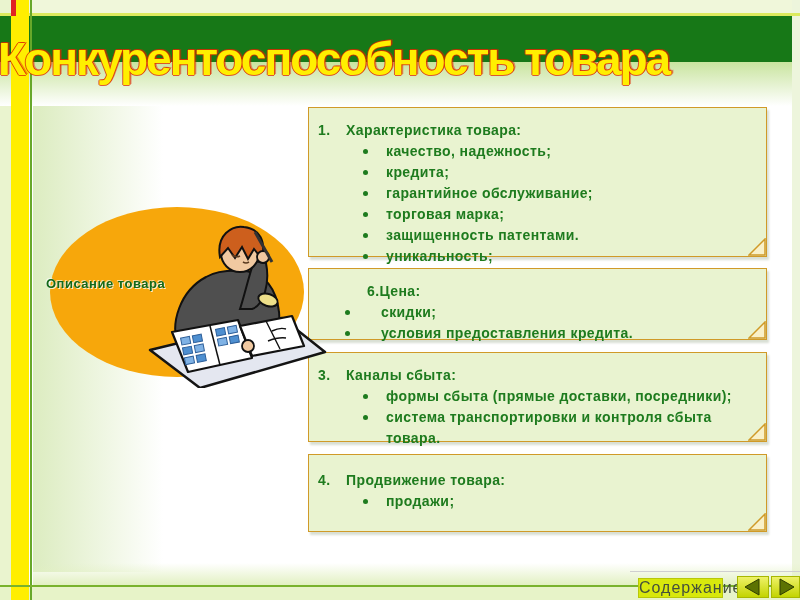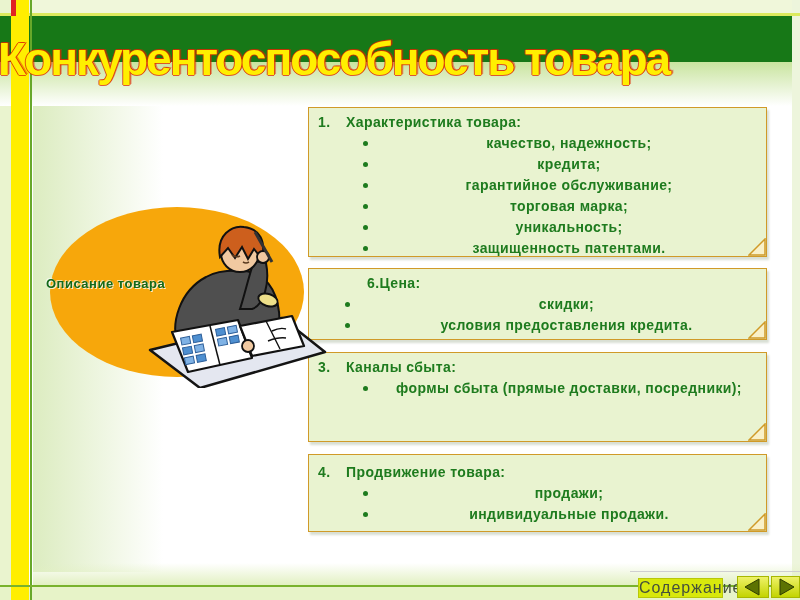--- a/index.html
+++ b/index.html
@@ -44,24 +44,24 @@
   .clipart{left:148px;top:213px;z-index:5;}
 
   
   .note{left:308px;width:457px;background:#e9f3d0;border:1px solid #d09a28;
       z-index:4;color:#1e7b1e;font-size:14px;font-weight:bold;line-height:21px;
       box-shadow:2px 3px 2px rgba(120,140,100,.28);}
   .n1{top:107px;height:148px;}
   .n2{top:268px;height:70px;}
   .n3{top:352px;height:88px;}
   .n4{top:454px;height:73px;padding-top:3px;}
-  .note .row{padding:4px 8px 0 9px;letter-spacing:.4px;}
+  .note .row{padding:4px 8px 0 9px;letter-spacing:.4px;margin-top:8px;}
   .note .num{display:inline-block;width:28px;}
   .n2 .row{padding-left:58px;}
-  .note ul{margin:0;padding:0;list-style:none;text-align:center;}
+  .note ul{margin:0;padding:0;list-style:none;}
   .note li{position:relative;padding:0 14px 0 77px;letter-spacing:.4px;}
   .note li::before{content:"";position:absolute;left:54px;top:8px;width:5px;height:5px;
       border-radius:50%;background:#1e7b1e;}
   .n2 li{padding-left:72px;}
   .n2 li::before{left:36px;}
   .fold{position:absolute;right:0;bottom:0;}
 
   
   .btn-contents{left:638px;top:578px;width:85px;height:20px;z-index:5;
       background:#d8e80c;border:1px solid #b8c808;box-sizing:border-box;
@@ -142,22 +142,22 @@
 
   <div class="abs note n1">
     <div class="row">
       <span class="num">1.</span><span class="hd">Характеристика товара:</span>
     </div>
     <ul>
         <li>качество, надежность;</li>
         <li>кредита;</li>
         <li>гарантийное обслуживание;</li>
         <li>торговая марка;</li>
+        <li>защищенность патентами.</li>
         <li>уникальность;</li>
-        <li>защищенность патентами.</li>
       </ul>
     <svg class="fold" width="18" height="18">
       <path d="M1,17 L17,1 L17,17 Z" fill="#f9f1c8" stroke="#d09a28" stroke-width="1.5"></path>
     </svg>
   </div>
 
   <div class="abs note n2">
     <div class="row">
       <span class="hd">6.Цена:</span>
     </div>
@@ -169,33 +169,33 @@
       <path d="M1,17 L17,1 L17,17 Z" fill="#f9f1c8" stroke="#d09a28" stroke-width="1.5"></path>
     </svg>
   </div>
 
   <div class="abs note n3">
     <div class="row">
       <span class="num">3.</span><span class="hd">Каналы сбыта:</span>
     </div>
     <ul>
         <li>формы сбыта (прямые доставки, посредники);</li>
+        <li>система транспортировки и контроля сбыта товара.</li>
       </ul>
     <svg class="fold" width="18" height="18">
       <path d="M1,17 L17,1 L17,17 Z" fill="#f9f1c8" stroke="#d09a28" stroke-width="1.5"></path>
     </svg>
   </div>
 
   <div class="abs note n4">
     <div class="row">
       <span class="num">4.</span><span class="hd">Продвижение товара:</span>
     </div>
     <ul>
         <li>продажи;</li>
-        <li>индивидуальные продажи.</li>
       </ul>
     <svg class="fold" width="18" height="18">
       <path d="M1,17 L17,1 L17,17 Z" fill="#f9f1c8" stroke="#d09a28" stroke-width="1.5"></path>
     </svg>
   </div>
 
   <div class="abs btn-contents">Содержание</div>
   <div class="abs nav-btn btn-prev">
     <svg width="30" height="20" viewBox="0 0 30 20">
       <polygon points="21,2 7,10 21,18" fill="#5c7202" stroke="#2f3c00" stroke-width="1"></polygon>

